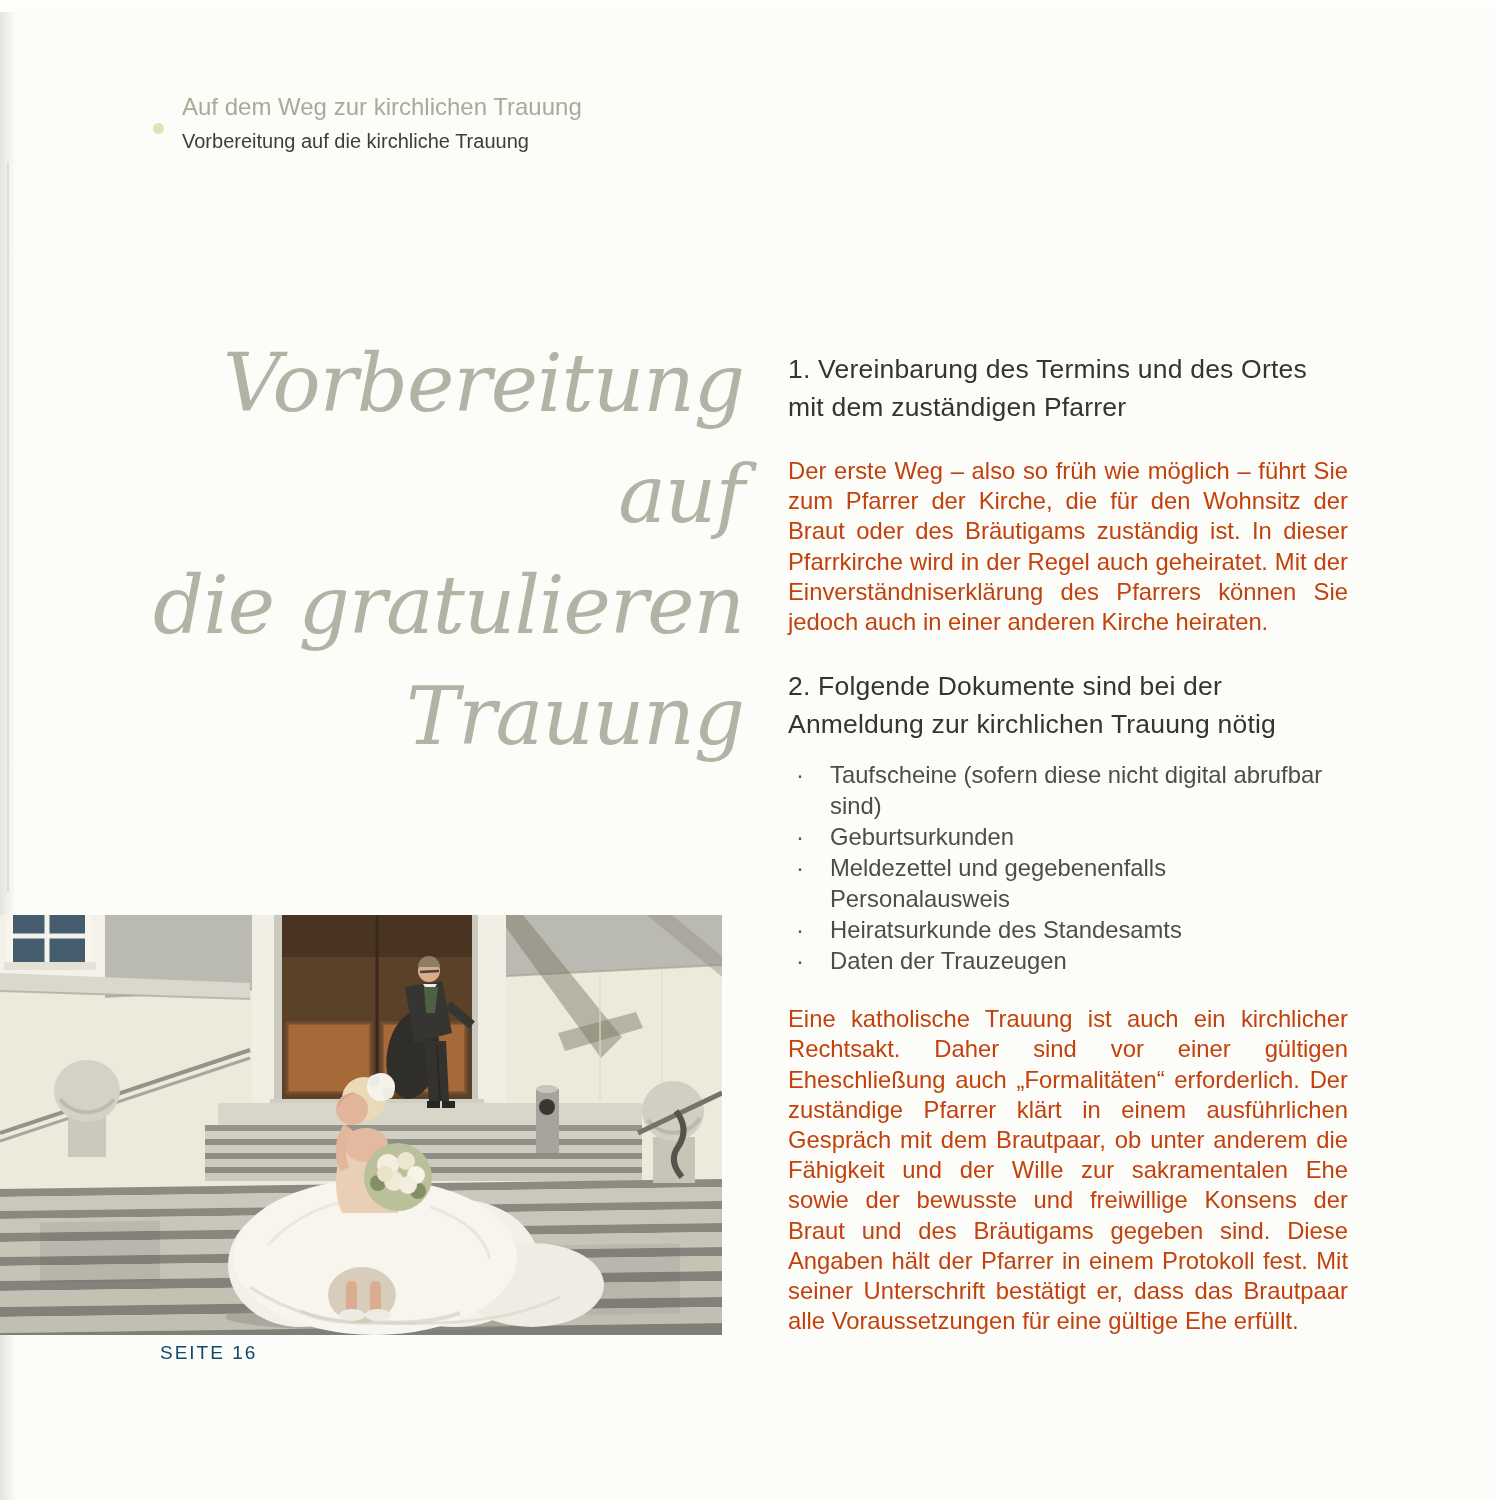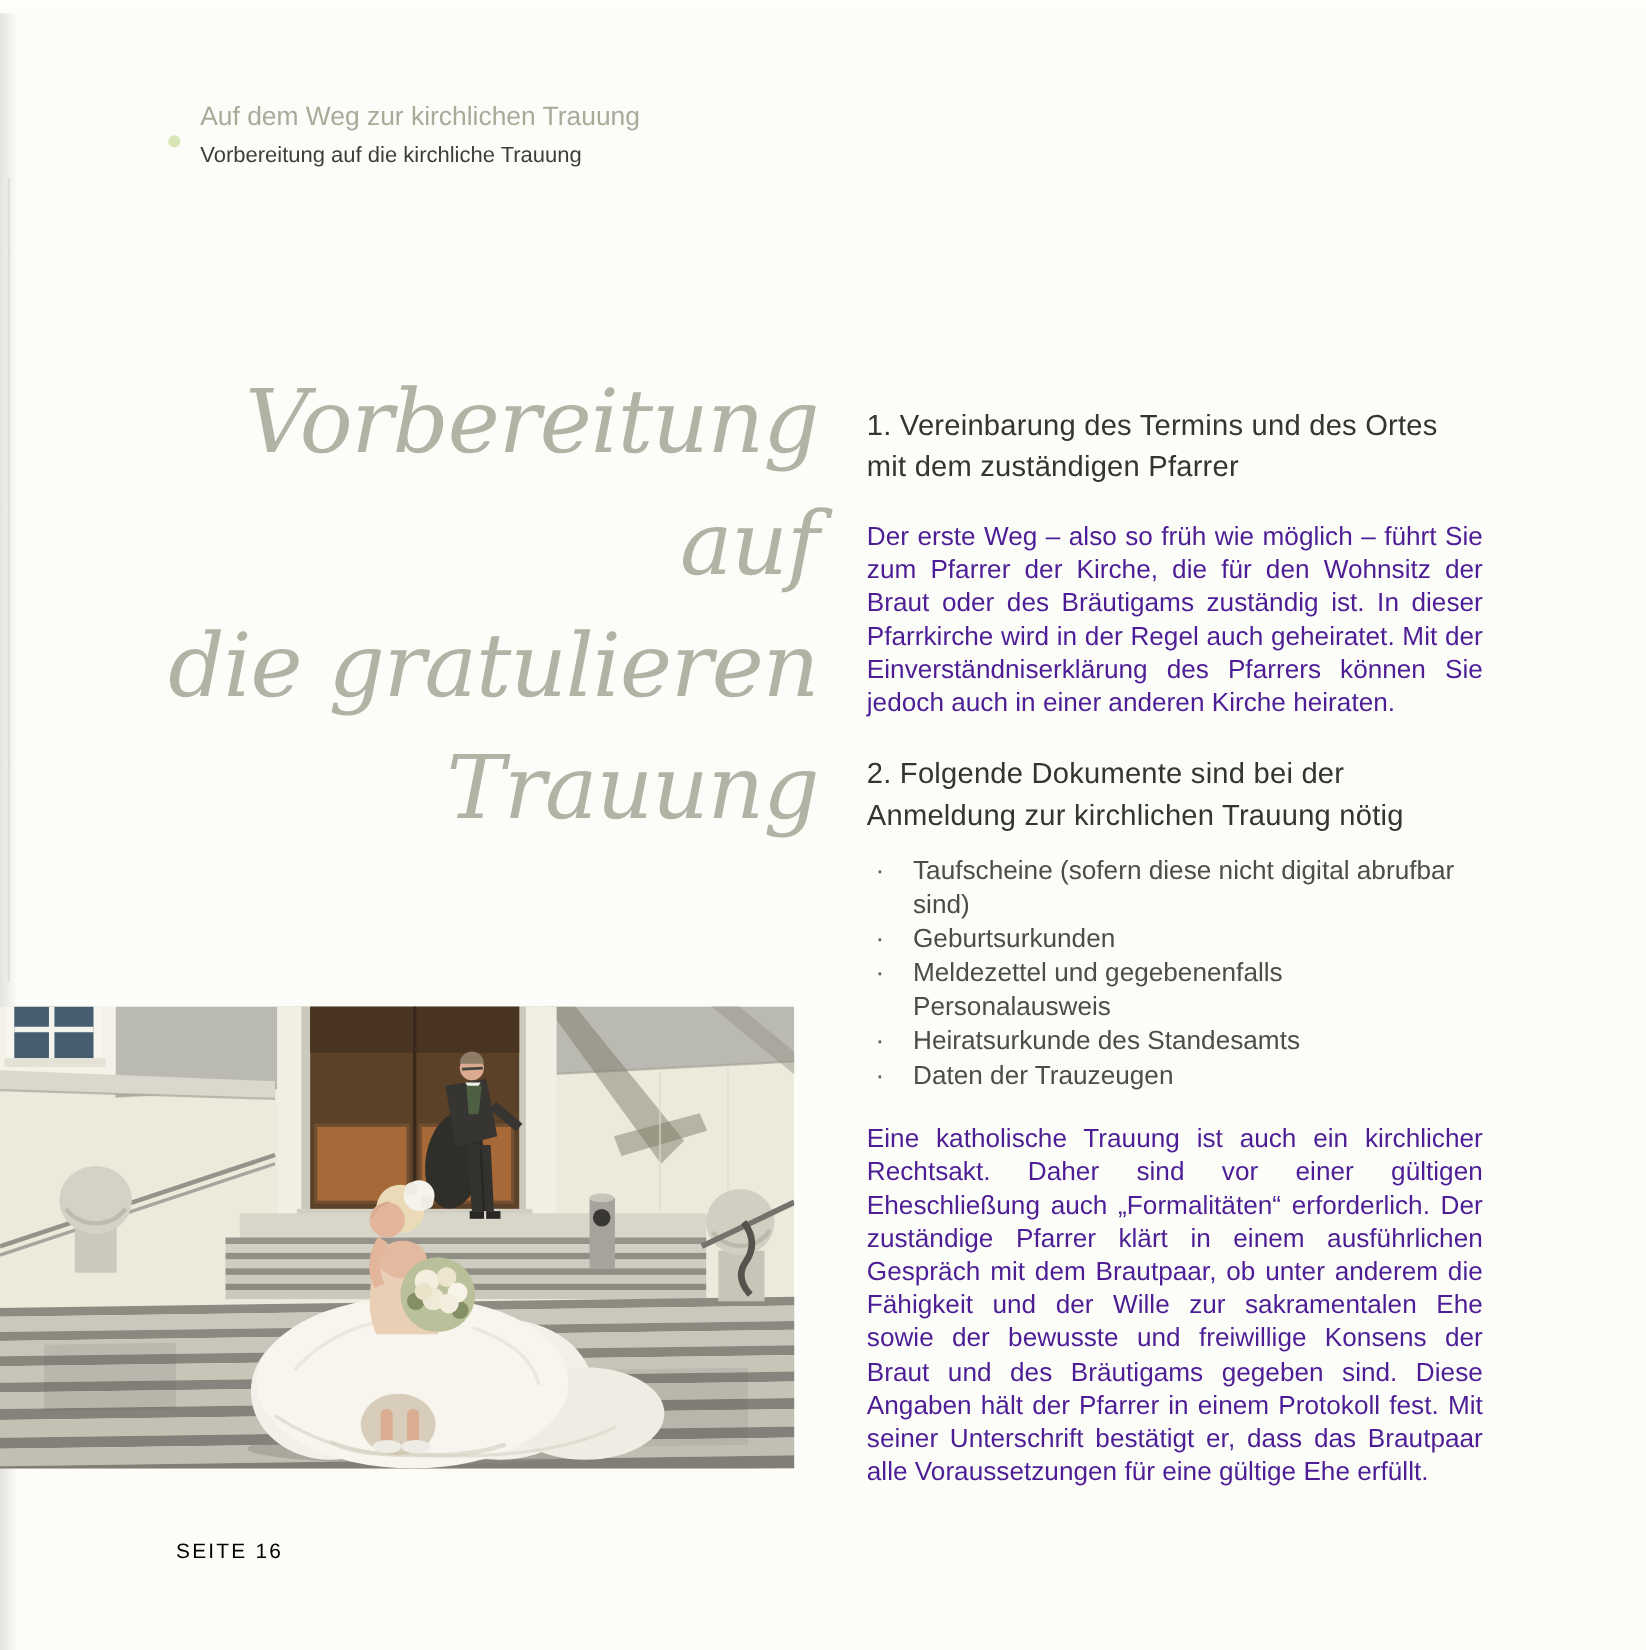--- a/index.html
+++ b/index.html
@@ -36,46 +36,46 @@
     color:#b2b3a5;
     letter-spacing:-1px;
   }
 
   
   .intro{position:absolute;left:175px;top:684px;width:567px;}
   .intro p{margin:0 0 31px;font-size:24px;line-height:30.5px;color:#4c4c48;
     text-align:justify;hyphens:auto;}
 
   
-  .rightcol{position:absolute;left:788px;top:355px;width:560px;}
+  .rightcol{position:absolute;left:788px;top:338px;width:560px;}
   .rightcol h3{
     margin:0 0 30px;font-size:26.5px;line-height:38px;font-weight:normal;
     color:#343431;letter-spacing:.2px;
   }
   .rightcol p{
-    margin:0 0 30px;font-size:23.8px;line-height:30.2px;color:#4c1d95;
+    margin:0 0 30px;font-size:23.8px;line-height:30.2px;color:#c2410c;
     text-align:justify;hyphens:auto;
   }
   .rightcol h3.h2{margin-bottom:16px;}
   .doc-list{list-style:none;margin:0 0 28px;padding:0;}
   .doc-list li{
     position:relative;padding-left:42px;font-size:23.8px;line-height:31px;color:#4c4c48;
   }
   .doc-list li .bullet{
     position:absolute;left:8px;top:0;color:#5a5a55;font-size:24px;
   }
   .rightcol p.last{margin-bottom:0;}
 
   
   .photo{position:absolute;left:0;top:903px;width:722px;height:420px;}
   .photo svg{display:block;}
 
   
-  .footer{position:absolute;left:160px;top:1388px;font-size:19px;letter-spacing:2px;
-    color:#000000;}
+  .footer{position:absolute;left:160px;top:1330px;font-size:19px;letter-spacing:2px;
+    color:#0c4a6e;}
 </style>
 </head>
 <body>
 
 <div class="page">
 
   <div class="scan-edge"></div>
   <div class="scan-line"></div>
 
   <span class="bc-dot"></span>

